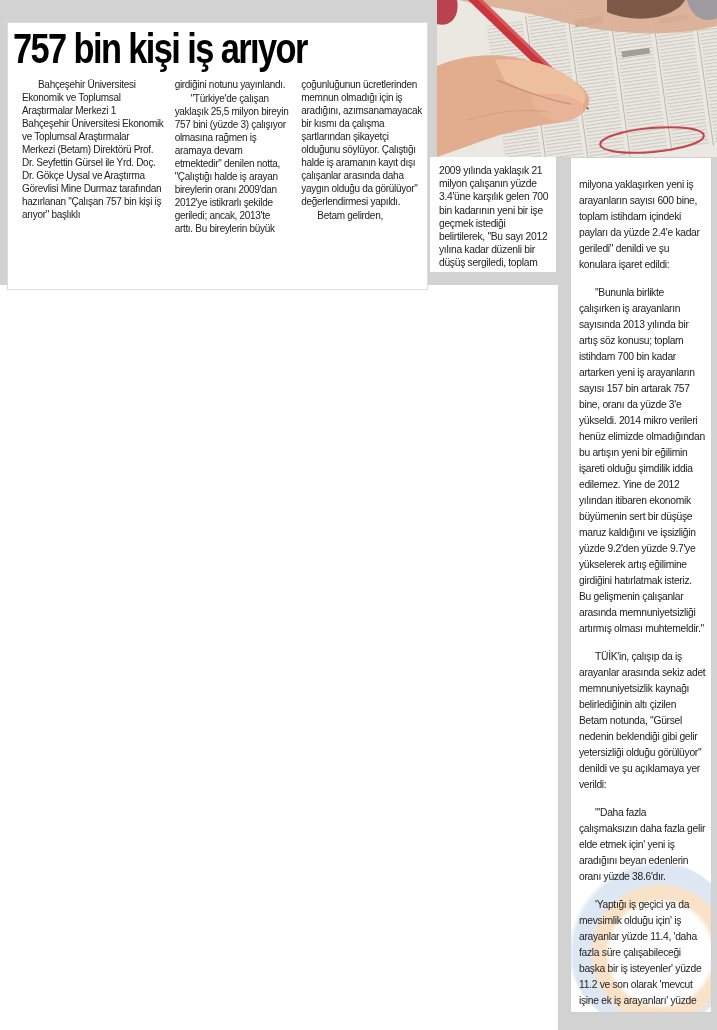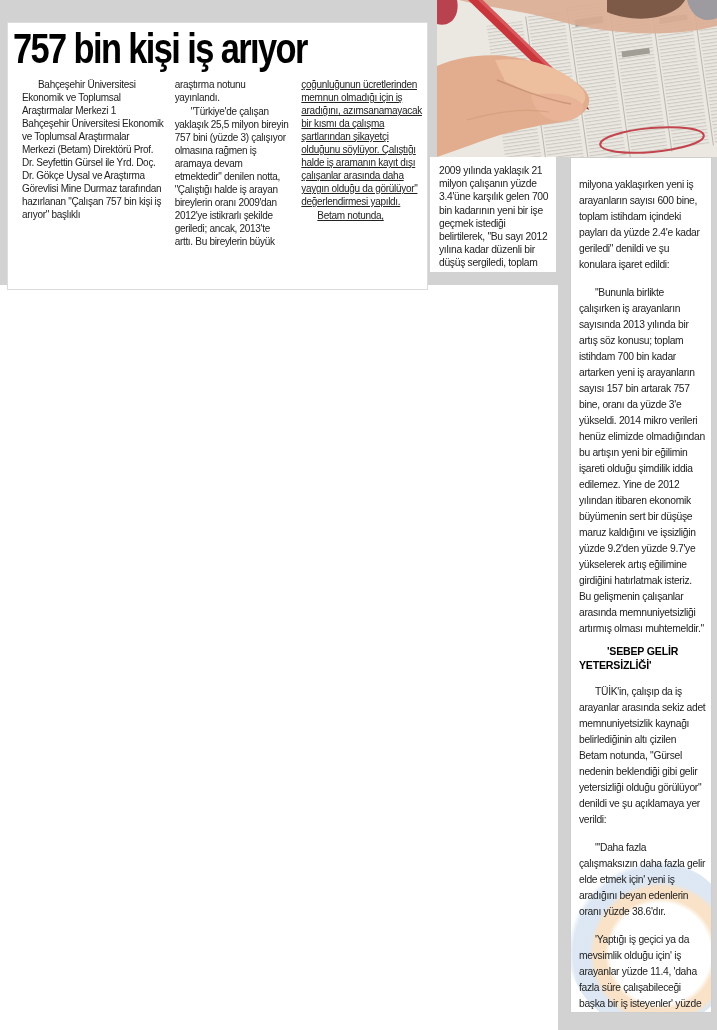--- a/index.html
+++ b/index.html
@@ -29,21 +29,21 @@
     font-size:12.8px;font-weight:700;color:#111;line-height:15.5px;
     letter-spacing:-.2px;white-space:nowrap;
     transform:scaleX(.84);transform-origin:0 50%;
   }
   .cols{display:flex;margin:7px 0 0 14px;}
   .col{font-size:10px;line-height:13px;letter-spacing:-.3px;color:#222;}
   .col p{margin:0 0 1px 0;}
   .col p.ind{text-indent:16px;}
   .c1{width:142px;margin-right:11px;}
   .c2{width:116px;margin-right:11px;}
-  .c3{width:126px;text-decoration:underline;}
+  .c3{width:126px;}
 
   
   .photo-box{
     position:absolute;left:437px;top:0;width:280px;height:157px;
     overflow:hidden;background:#ebe8e2;
   }
   .photo-box svg{display:block;}
 
   
   .col4-box{
@@ -89,26 +89,26 @@
 <div id="scan-top" class="scan-band"></div>
 <div id="scan-right" class="scan-band"></div>
 
 <div class="left-box">
   <h1 class="headline">757 bin kişi iş arıyor</h1>
   <div class="cols">
     <div class="col c1">
       <p class="ind">Bahçeşehir Üniversitesi Ekonomik ve Toplumsal Araştırmalar Merkezi 1 Bahçeşehir Üniversitesi Ekonomik ve Toplumsal Araştırmalar Merkezi (Betam) Direktörü Prof. Dr. Seyfettin Gürsel ile Yrd. Doç. Dr. Gökçe Uysal ve Araştırma Görevlisi Mine Durmaz tarafından hazırlanan "Çalışan 757 bin kişi iş arıyor" başlıklı</p>
     </div>
     <div class="col c2">
-      <p>araştırma notunu yayınlandı.</p>
+      <p>girdiğini notunu yayınlandı.</p>
       <p class="ind">"Türkiye'de çalışan yaklaşık 25,5 milyon bireyin 757 bini (yüzde 3) çalışıyor olmasına rağmen iş aramaya devam etmektedir" denilen notta, "Çalıştığı halde iş arayan bireylerin oranı 2009'dan 2012'ye istikrarlı şekilde geriledi; ancak, 2013'te arttı. Bu bireylerin büyük</p>
     </div>
     <div class="col c3">
       <p>çoğunluğunun ücretlerinden memnun olmadığı için iş aradığını, azımsanamayacak bir kısmı da çalışma şartlarından şikayetçi olduğunu söylüyor. Çalıştığı halde iş aramanın kayıt dışı çalışanlar arasında daha yaygın olduğu da görülüyor" değerlendirmesi yapıldı.</p>
-      <p class="ind">Betam notunda,</p>
+      <p class="ind">Betam gelirden,</p>
     </div>
   </div>
 </div>
 
 <div class="photo-box">
   <svg width="280" height="157" viewBox="0 0 280 157" xmlns="http://www.w3.org/2000/svg">
     <defs>
       <pattern id="np" width="3" height="3.4" patternUnits="userSpaceOnUse">
         <rect width="3" height="1.1" fill="#c9c5be"></rect>
       </pattern>
@@ -156,18 +156,17 @@
   </svg>
 </div>
 
 <div class="col4-box">
   <p>2009 yılında yaklaşık 21 milyon çalışanın yüzde 3.4'üne karşılık gelen 700 bin kadarının yeni bir işe geçmek istediği belirtilerek, "Bu sayı 2012 yılına kadar düzenli bir düşüş sergiledi, toplam istihdam 25</p>
 </div>
 
 <div class="col5-box">
   <p>milyona yaklaşırken yeni iş arayanların sayısı 600 bine, toplam istihdam içindeki payları da yüzde 2.4'e kadar geriledi" denildi ve şu konulara işaret edildi:</p>
   <p class="ind">"Bununla birlikte çalışırken iş arayanların sayısında 2013 yılında bir artış söz konusu; toplam istihdam 700 bin kadar artarken yeni iş arayanların sayısı 157 bin artarak 757 bine, oranı da yüzde 3'e yükseldi. 2014 mikro verileri henüz elimizde olmadığından bu artışın yeni bir eğilimin işareti olduğu şimdilik iddia edilemez. Yine de 2012 yılından itibaren ekonomik büyümenin sert bir düşüşe maruz kaldığını ve işsizliğin yüzde 9.2'den yüzde 9.7'ye yükselerek artış eğilimine girdiğini hatırlatmak isteriz. Bu gelişmenin çalışanlar arasında memnuniyetsizliği artırmış olması muhtemeldir."</p>
-  <h2 class="sec">'SEBEP GELİR YETERSİZLİĞİ'</h2>
   <p class="ind">TÜİK'in, çalışıp da iş arayanlar arasında sekiz adet memnuniyetsizlik kaynağı belirlediğinin altı çizilen Betam notunda, "Gürsel nedenin beklendiği gibi gelir yetersizliği olduğu görülüyor" denildi ve şu açıklamaya yer verildi:</p>
   <p class="ind">"'Daha fazla çalışmaksızın daha fazla gelir elde etmek için' yeni iş aradığını beyan edenlerin oranı yüzde 38.6'dır.</p>
   <p class="ind">'Yaptığı iş geçici ya da mevsimlik olduğu için' iş arayanlar yüzde 11.4, 'daha fazla süre çalışabileceği başka bir iş isteyenler' yüzde 11.2 ve son olarak 'mevcut işine ek iş arayanları' yüzde 6.7 gelir yetersizliğinden muzdarip gruba eklediğimizde, düşük gelirden kaynaklanan memnuniyetsizliğin ağırlığının 2013 itibariyle 514 bin kişiyi bulan yüzde 68'e yükseldiğini görüyoruz."</p>
   <div class="watermark"></div>
 </div>
 
 </body></html>

